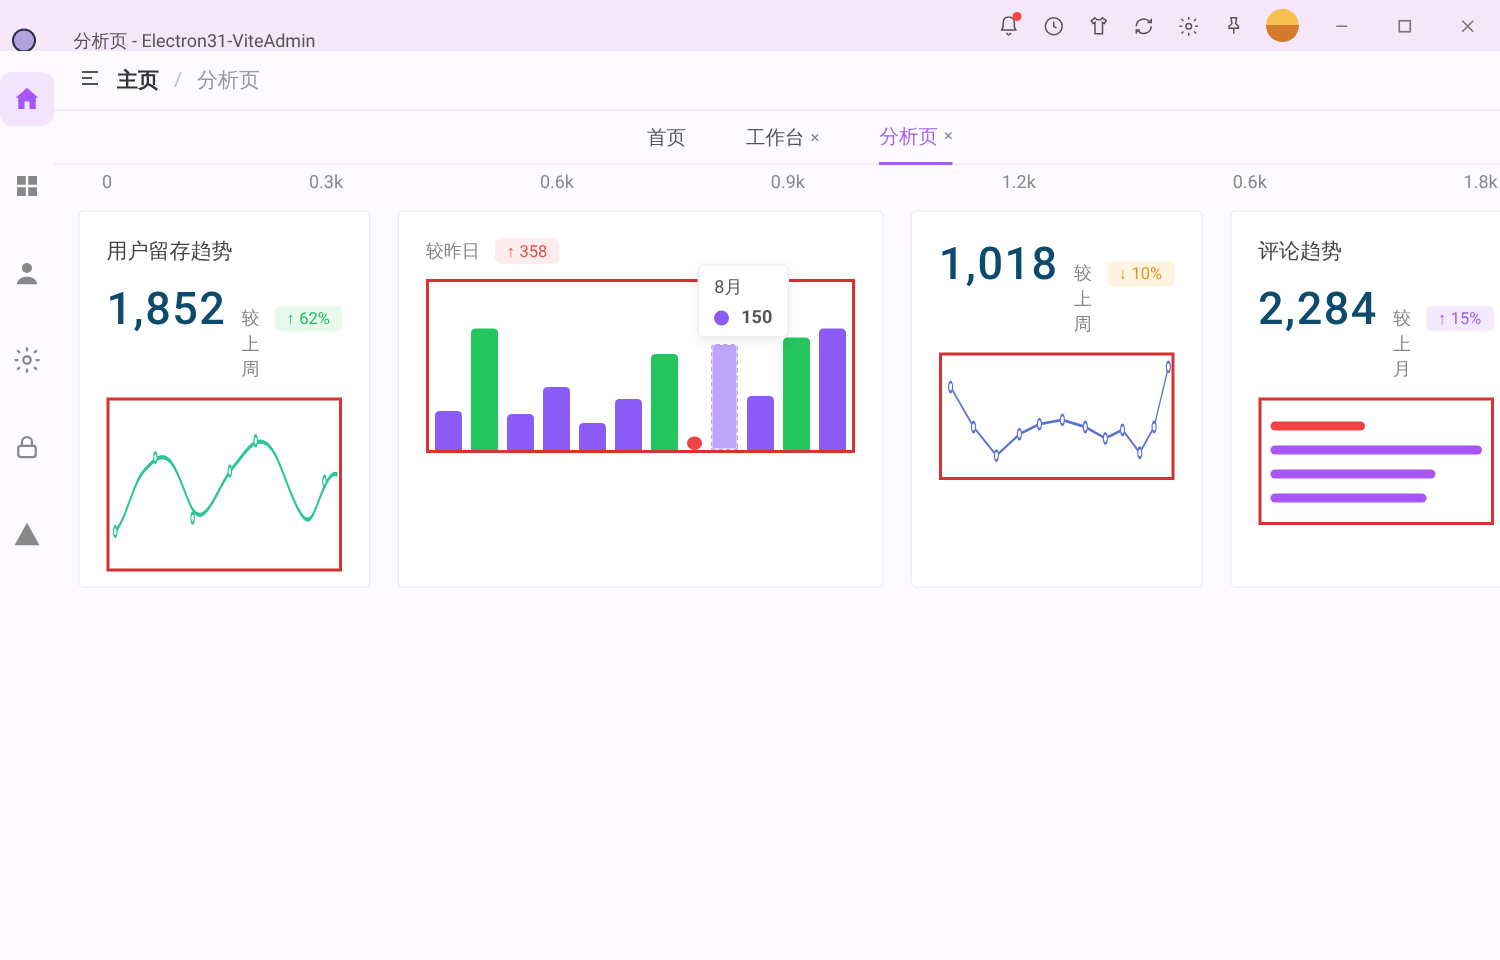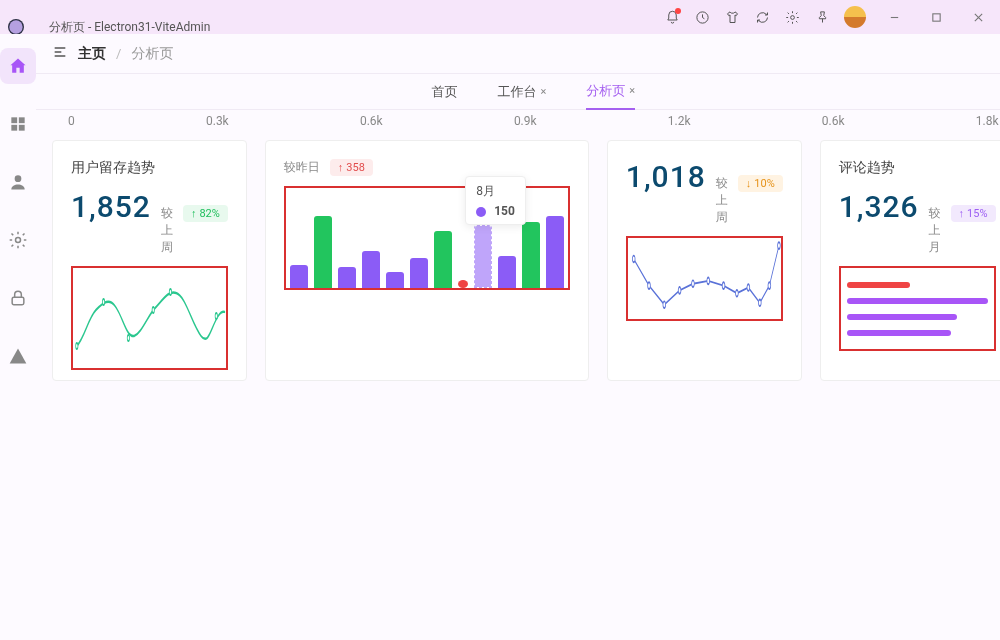--- a/index.html
+++ b/index.html
@@ -48,21 +48,21 @@
 .card-title { font-size:14px; color:#444; margin-bottom:12px; }
 .card-metrics { display:flex; align-items:baseline; gap:10px; margin-bottom:10px; }
 .metric-big { font-size:30px; font-weight:500; color:#0c4a6e; letter-spacing:1px; }
 .metric-label { font-size:12px; color:#888; }
 .badge { font-size:11px; padding:2px 8px; border-radius:4px; display:inline-flex; align-items:center; gap:3px; }
 .badge.green { background:#e8f9ee; color:#1fbf5c; }
 .badge.orange { background:#fff3e2; color:#e6931b; }
 .badge.red { background:#fdecec; color:#e24d4d; }
 .badge.purple { background:#f2e9fd; color:#9d5ff3; }
 
-.chart-box { height:104px; border:2px solid #d93030; position:relative; overflow:visible; }
+.chart-box { height:116px; border:2px solid #d93030; position:relative; overflow:visible; }
 .chart-box svg { width:100%; height:100%; }
 
 .tooltip { position:absolute; background:#fff; border:1px solid #eee; border-radius:4px; box-shadow:0 2px 8px rgba(0,0,0,0.08); padding:6px 10px; font-size:12px; color:#555; z-index:5; }
 .tooltip .dot { width:10px; height:10px; border-radius:50%; display:inline-block; margin-right:5px; vertical-align:middle; }
 
 .bars { display:flex; align-items:flex-end; justify-content:space-around; height:100%; padding:8px 4px 0 4px; gap:6px; }
 .bar { width:18px; border-radius:3px 3px 0 0; }
 
 .hbars { padding:0 6px; display:flex; flex-direction:column; gap:10px; height:100%; justify-content:center; }
 .hbar { height:6px; border-radius:3px; }
@@ -216,21 +216,21 @@
 
       <div class="cards-grid">
 
         <div class="card">
           <div class="card-title">用户留存趋势</div>
           <div class="card-metrics">
             <span class="metric-big">1,852</span>
             <span class="metric-label">较上周</span>
             <span class="badge green">
               <span>↑</span>
-              <span>82%</span>
+              <span>62%</span>
             </span>
           </div>
           <div class="chart-box">
             <svg viewBox="0 0 400 100" preserveAspectRatio="none">
               <path d="M10,78 C30,70 40,50 60,42 C80,34 95,30 110,38 C130,48 140,70 160,68 C180,65 195,48 215,40 C235,32 250,22 270,25 C295,28 310,55 335,68 C355,78 360,60 380,48 C390,42 395,44 398,44" fill="none" stroke="#2bc78f" stroke-width="2.5"></path>
               <circle cx="10" cy="78" r="3" fill="#fff" stroke="#2bc78f" stroke-width="2"></circle>
               <circle cx="80" cy="34" r="3" fill="#fff" stroke="#2bc78f" stroke-width="2"></circle>
               <circle cx="145" cy="70" r="3" fill="#fff" stroke="#2bc78f" stroke-width="2"></circle>
               <circle cx="210" cy="42" r="3" fill="#fff" stroke="#2bc78f" stroke-width="2"></circle>
               <circle cx="255" cy="24" r="3" fill="#fff" stroke="#2bc78f" stroke-width="2"></circle>
@@ -298,21 +298,21 @@
                   <circle cx="370" cy="50" r="3.5"></circle>
                   <circle cx="395" cy="8" r="3.5"></circle>
               </g>
             </svg>
           </div>
         </div>
 
         <div class="card">
           <div class="card-title">评论趋势</div>
           <div class="card-metrics">
-            <span class="metric-big">1,326</span>
+            <span class="metric-big">2,284</span>
             <span class="metric-label">较上月</span>
             <span class="badge purple">
               <span>↑</span>
               <span>15%</span>
             </span>
           </div>
           <div class="chart-box" style="height:85px">
             <div class="hbars">
               <div class="hbar" style="width:45%;background:#ef4444"></div>
               <div class="hbar" style="width:100%;background:#a855f7"></div>

